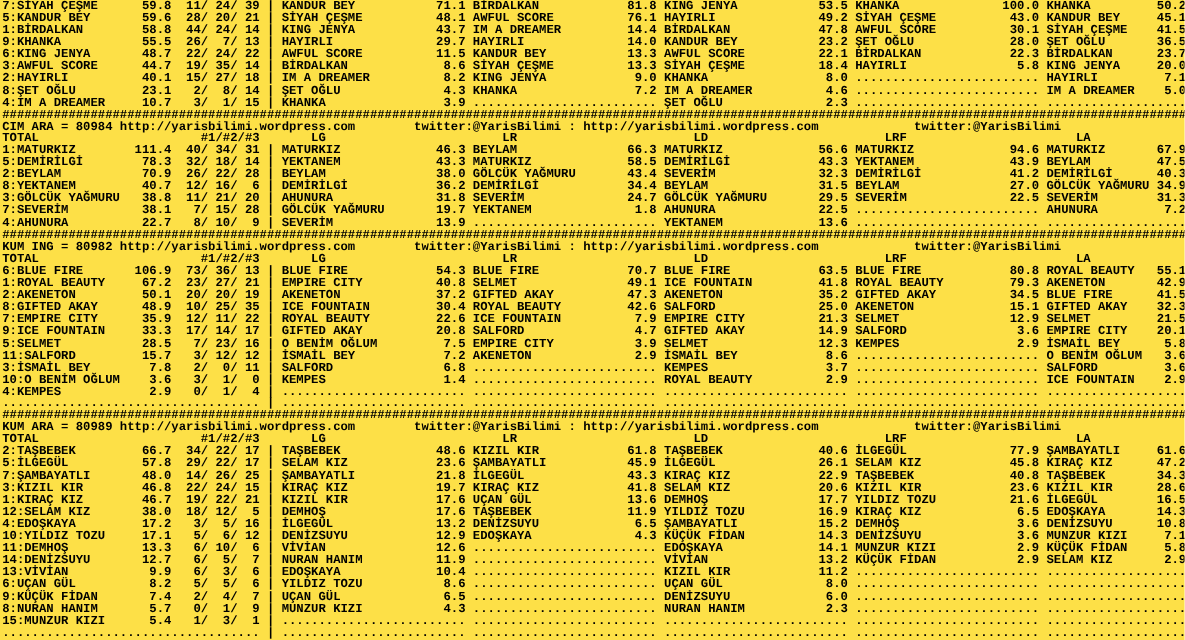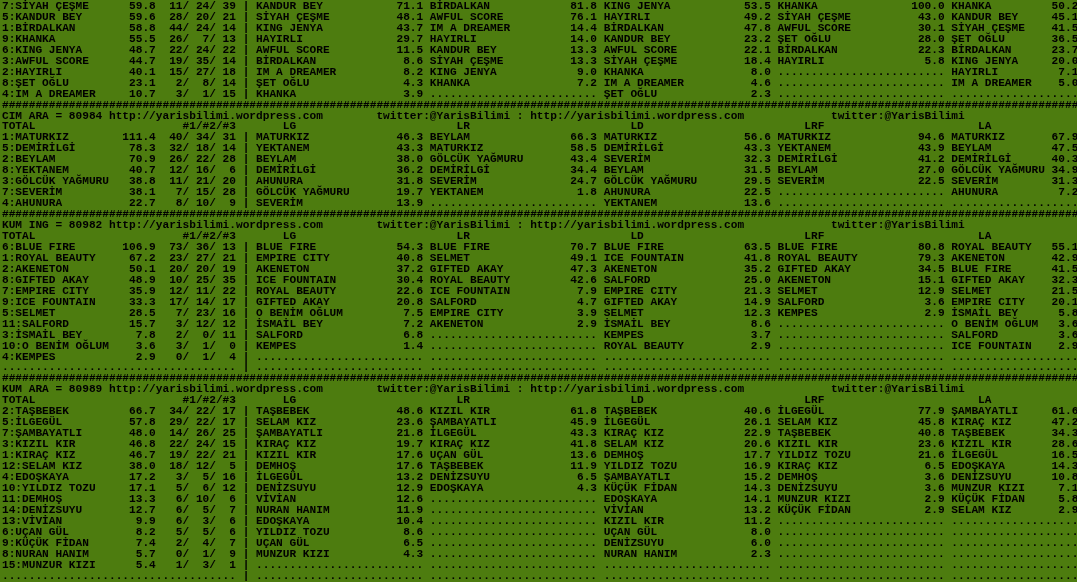--- a/index.html
+++ b/index.html
@@ -1,18 +1,18 @@
 <!DOCTYPE html>
 <html><head>
 <meta charset="utf-8">
 <style>
   html, body { margin: 0; padding: 0; background: #ffffff; }
   #screen {
     width: 1077px; height: 582px;
-    background: #4d7c0f; overflow: hidden;
+    background: #fde047; overflow: hidden;
     position: relative;
   }
   #report-text {
     margin: 0; padding: 1px 0 0 2px;
     font-family: "Liberation Mono", "DejaVu Sans Mono", monospace;
     font-weight: bold;
     font-size: 11.15px;
     line-height: 10.95px;
     letter-spacing: 0px;
     color: #000000;

